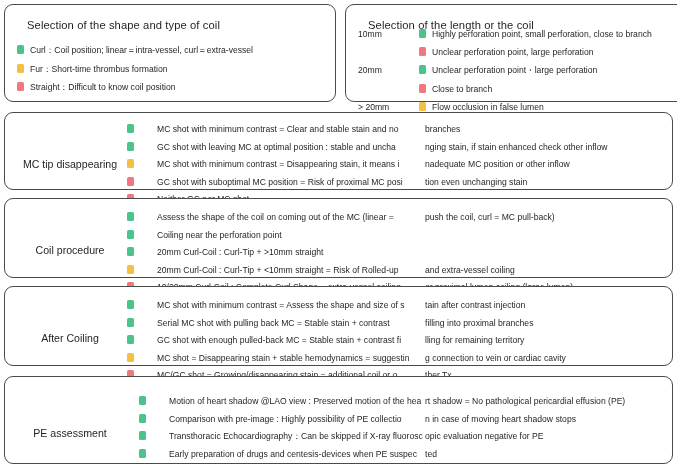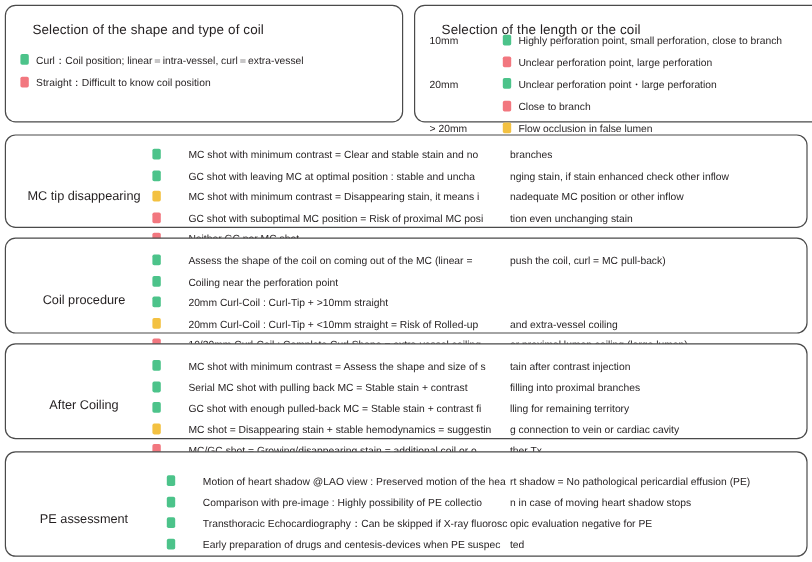--- a/index.html
+++ b/index.html
@@ -118,20 +118,24 @@
 <div class="sheet">
 
   <div class="panel" id="panel-shape">
     <div class="panel-title">Selection of the shape and type of coil</div>
     <div id="shape-list">
       <div class="row">
         <span class="badge good"></span>
         <span class="txt">Curl：Coil position; linear＝intra-vessel, curl＝extra-vessel</span>
       </div>
       <div class="row">
+        <span class="badge warn"></span>
+        <span class="txt">Fur：Short-time thrombus formation</span>
+      </div>
+      <div class="row">
         <span class="badge bad"></span>
         <span class="txt">Straight：Difficult to know coil position</span>
       </div>
     </div>
   </div>
 
   <div class="panel" id="panel-length">
     <div class="panel-title">Selection of the length or the coil</div>
   </div>
   <div id="length-list">

